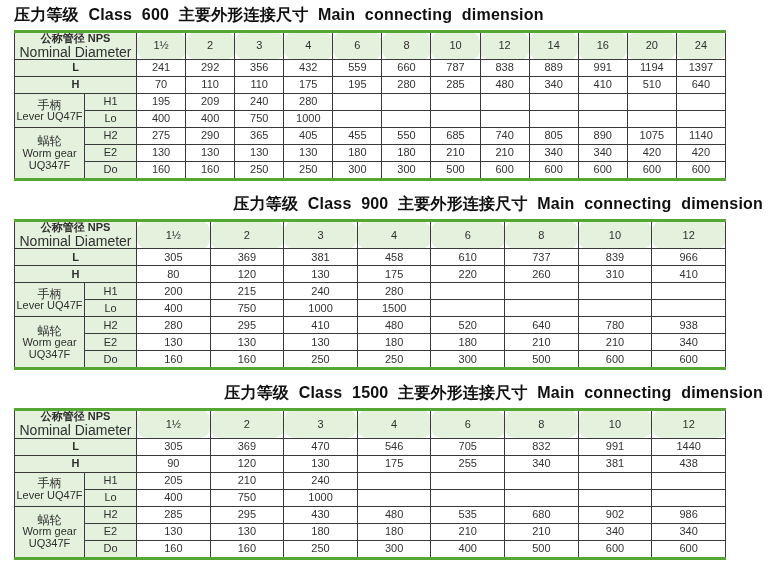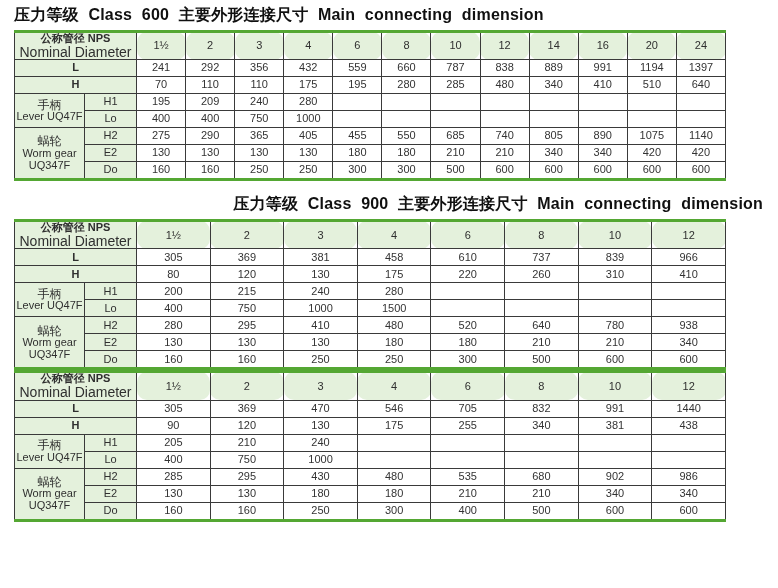--- a/index.html
+++ b/index.html
@@ -319,20 +319,21 @@
             <td class="val">300</td>
             <td class="val">500</td>
             <td class="val">600</td>
             <td class="val">600</td>
           </tr>
         </tbody>
       </table>
   </div>
 
   <div class="section">
+    <h2 class="title">压力等级 Class 1500 主要外形连接尺寸 Main connecting dimension</h2>
     <table class="spec">
         <colgroup>
           <col style="width: 70px;">
           <col style="width: 52px;">
           <col>
           <col>
           <col>
           <col>
           <col>
           <col>

